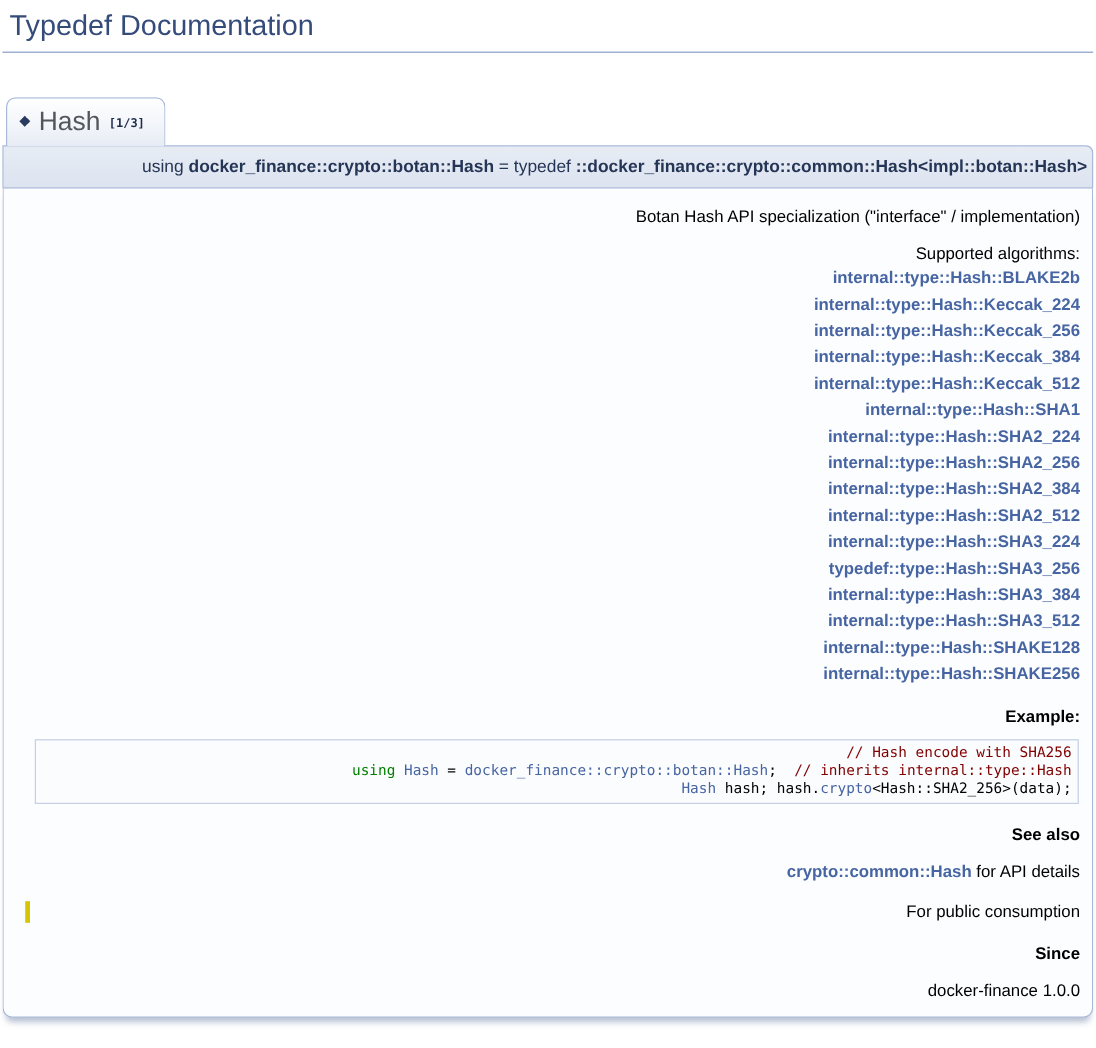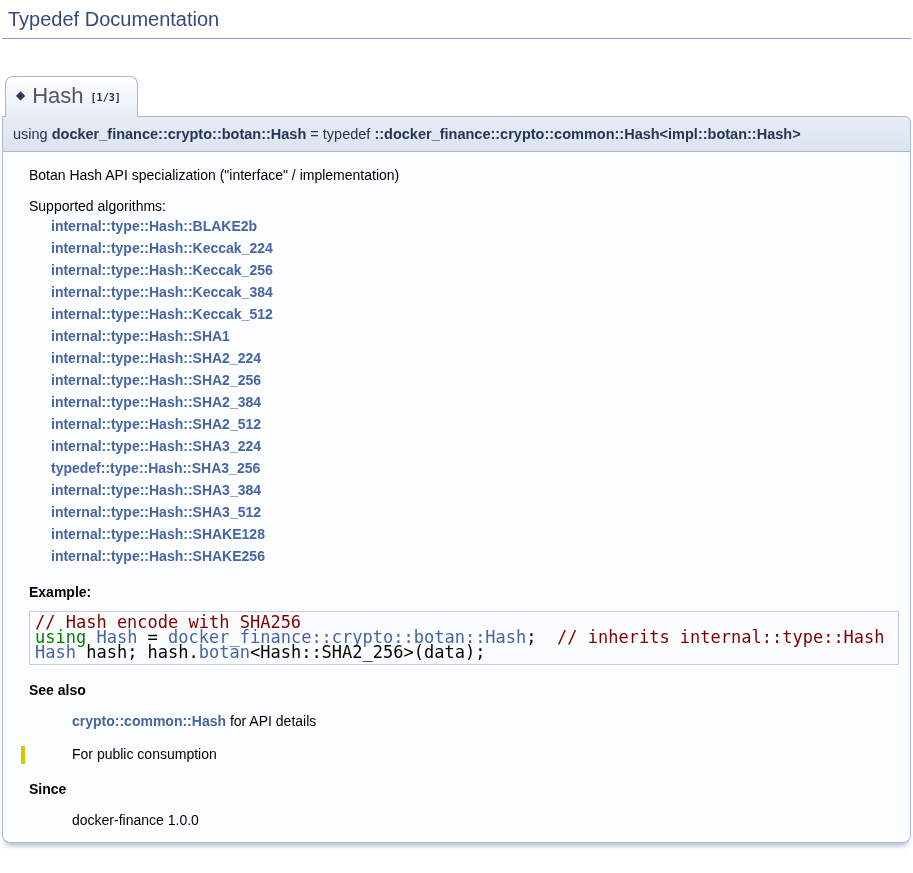--- a/index.html
+++ b/index.html
@@ -7,21 +7,21 @@
     width: 913px; height: 873px;
     background: #ffffff;
     font-family: "Liberation Sans", sans-serif;
     color: #000000;
     overflow: hidden;
   }
   
   .groupheader {
     margin: 6px 2px 0 2px;
     padding: 2px 0 7px 6px;
-    font-size: 20px;
+    font-size: 24px;
     font-weight: normal;
     color: #354C7B;
     border-bottom: 1px solid #879ECB;
   }
   
   .memtitle {
     display: inline-block;
     margin: 37px 0 -1px 5px;
     position: relative;
     z-index: 2;
@@ -45,21 +45,21 @@
     margin: 0 7px 0 7px;
   }
   .overload {
     font-family: "DejaVu Sans Mono", monospace;
     font-size: 10px;
     font-weight: bold;
     color: #1D2C4E;
     vertical-align: 2px;
   }
   
-  .memitem { margin: 0 2px; }
+  .memitem { margin: 0 2px; text-align: right; }
   .memproto {
     position: relative;
     z-index: 1;
     border: 1px solid #A8B8D9;
     border-radius: 0 6px 0 0;
     background: linear-gradient(to bottom, #E7ECF4 0%, #E2E8F2 50%, #DDE4F0 100%);
     color: #253555;
     font-size: 14.5px;
     padding: 9px 4px 9px 10px;
     white-space: nowrap;
@@ -101,21 +101,21 @@
     text-decoration: none;
     cursor: pointer;
   }
   
   .fragment {
     margin: 11px 1px 0 0;
     border: 1px solid #C4CFE5;
     background: #FBFCFD;
     padding: 3px 5px 4px 5px;
     font-family: "DejaVu Sans Mono", monospace;
-    font-size: 17px;
+    font-size: 12px;
     line-height: 15px;
   }
   .fragment .line { white-space: pre; }
   .code-comment { color: #800000; }
   .code-keyword { color: #008000; }
   .code-link { color: #4665A2; text-decoration: none; cursor: pointer; }
 </style>
 </head>
 <body>
 
@@ -151,21 +151,21 @@
       <a>internal::type::Hash::SHAKE256</a>
     </div>
 
     <dl class="section-example">
       <dt>Example:</dt>
     </dl>
 
     <div class="fragment">
       <div class="line"><span class="code-comment">// Hash encode with SHA256</span></div>
       <div class="line"><span class="code-keyword">using </span><a class="code-link">Hash</a><span> = </span><a class="code-link">docker_finance::crypto::botan::Hash</a><span>;  </span><span class="code-comment">// inherits internal::type::Hash</span></div>
-      <div class="line"><a class="code-link">Hash</a><span> hash; hash.</span><a class="code-link">botan</a><span>&lt;Hash::SHA2_256&gt;(data);</span></div>
+      <div class="line"><a class="code-link">Hash</a><span> hash; hash.</span><a class="code-link">crypto</a><span>&lt;Hash::SHA2_256&gt;(data);</span></div>
     </div>
 
     <dl class="see">
       <dt>See also</dt>
       <dd><a class="el">crypto::common::Hash</a><span> for API details</span></dd>
     </dl>
 
     <dl class="note">
       <dd>For public consumption</dd>
     </dl>

